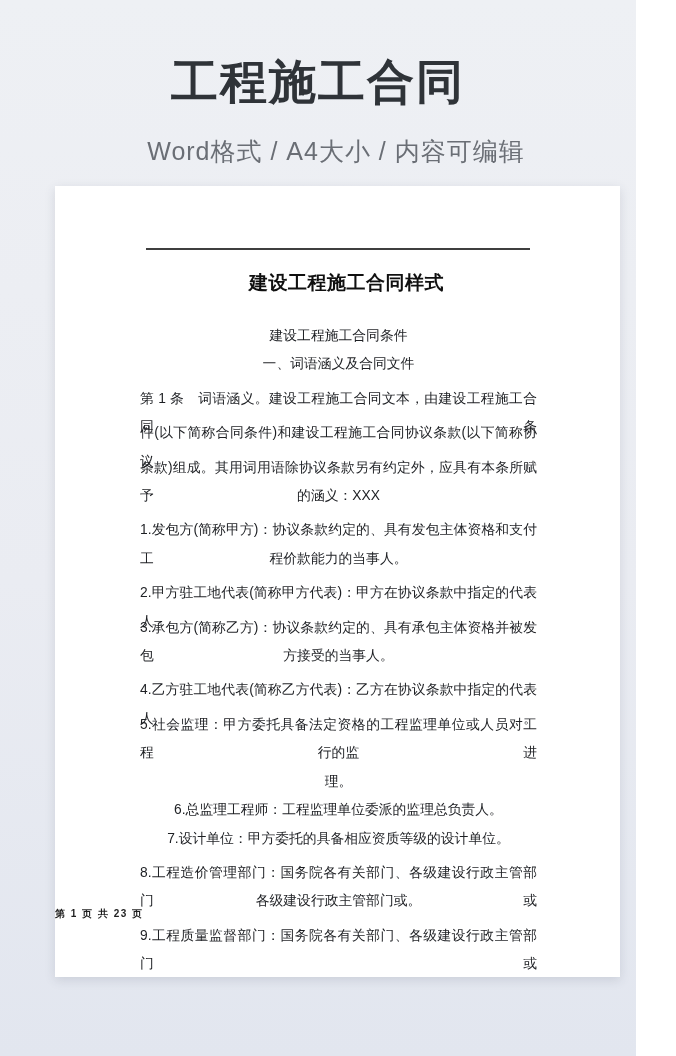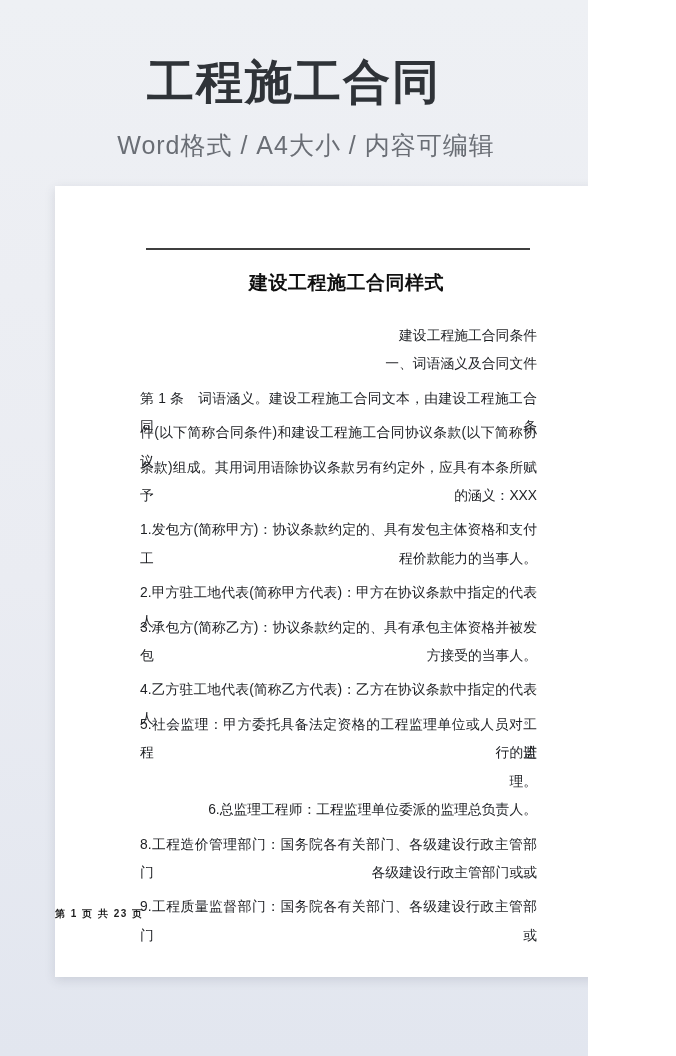--- a/index.html
+++ b/index.html
@@ -3,28 +3,29 @@
 <meta charset="utf-8">
 <style>
   html,body{margin:0;padding:0;}
   body{
     width:676px;height:1056px;
     font-family:"Liberation Sans","DejaVu Sans",sans-serif;
   }
   .stage{
     position:relative;width:588px;height:1056px;overflow:hidden;
     background:linear-gradient(180deg,#eef0f4 0%,#eaecf2 55%,#e2e6ef 100%);
+    padding-left:48px;
   }
   .hdr-title{
     position:absolute;top:56px;left:0;width:100%;margin:0;
     text-align:center;font-size:47px;line-height:52px;font-weight:700;
     color:#2f3338;letter-spacing:2px;
   }
   .hdr-sub{
-    position:absolute;top:116px;left:0;width:100%;margin:12px;
+    position:absolute;top:116px;left:0;width:100%;margin:18px;
     text-align:center;font-size:25px;line-height:34px;font-weight:400;
     color:#6a6e75;letter-spacing:1px;
   }
   .page{
     position:absolute;left:55px;top:186px;width:565px;height:791px;
     background:#ffffff;
     box-shadow:0 3px 10px rgba(60,70,90,0.15);
   }
   .rule{
     position:absolute;top:62px;left:91px;width:384px;height:1.5px;
@@ -33,21 +34,21 @@
   .doc-title{
     position:absolute;top:76px;left:0;width:100%;margin:9px;
     text-align:center;font-size:19px;line-height:24px;font-weight:700;
     color:#101010;letter-spacing:0.5px;
   }
   .doc-body{
     position:absolute;left:85px;top:136px;width:397px;
   }
   .ln{
     height:28.42px;line-height:28.42px;font-size:13.8px;
-    color:#1d1f23;text-align:right;overflow:visible;
+    color:#1d1f23;text-align:center;overflow:visible;
   }
   .ln.j{
     text-align:justify;text-align-last:justify;margin-top:6px;
     -moz-text-align-last:justify;
   }
   .doc-foot{
     position:absolute;top:721px;left:0;width:100%;
     text-align:left;font-size:10px;line-height:14px;font-weight:700;
     color:#1e1e1e;letter-spacing:1.5px;
   }
@@ -74,20 +75,21 @@
       <div class="ln j">1.发包方(简称甲方)：协议条款约定的、具有发包主体资格和支付工</div>
       <div class="ln">程价款能力的当事人。</div>
       <div class="ln j">2.甲方驻工地代表(简称甲方代表)：甲方在协议条款中指定的代表人。</div>
       <div class="ln j">3.承包方(简称乙方)：协议条款约定的、具有承包主体资格并被发包</div>
       <div class="ln">方接受的当事人。</div>
       <div class="ln j">4.乙方驻工地代表(简称乙方代表)：乙方在协议条款中指定的代表人。</div>
       <div class="ln j">5.社会监理：甲方委托具备法定资格的工程监理单位或人员对工程进</div>
       <div class="ln">行的监</div>
       <div class="ln">理。</div>
       <div class="ln">6.总监理工程师：工程监理单位委派的监理总负责人。</div>
+      <div class="ln">7.设计单位：甲方委托的具备相应资质等级的设计单位。</div>
       <div class="ln j">8.工程造价管理部门：国务院各有关部门、各级建设行政主管部门或</div>
       <div class="ln">各级建设行政主管部门或。</div>
       <div class="ln j">9.工程质量监督部门：国务院各有关部门、各级建设行政主管部门或</div>
     </div>
 
     <div class="doc-foot">第 1 页 共 23 页</div>
   </div>
 
 </div>
 

